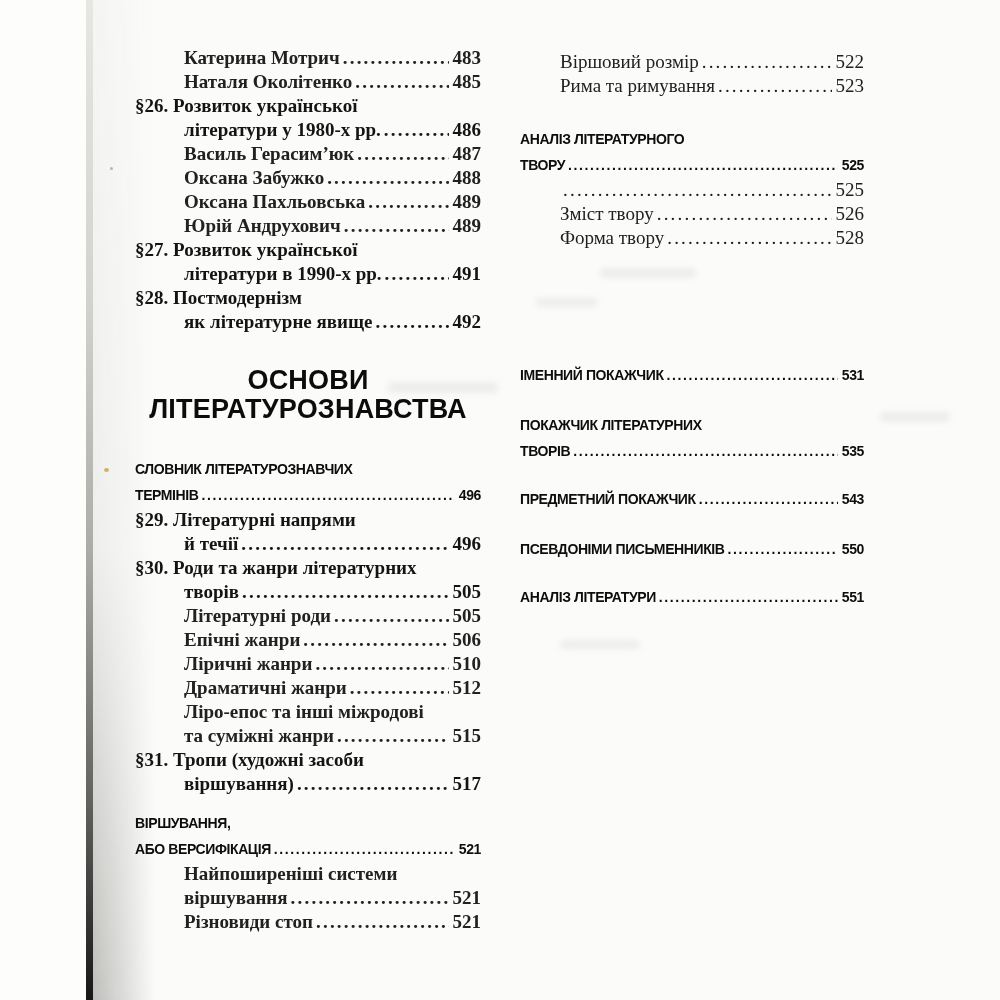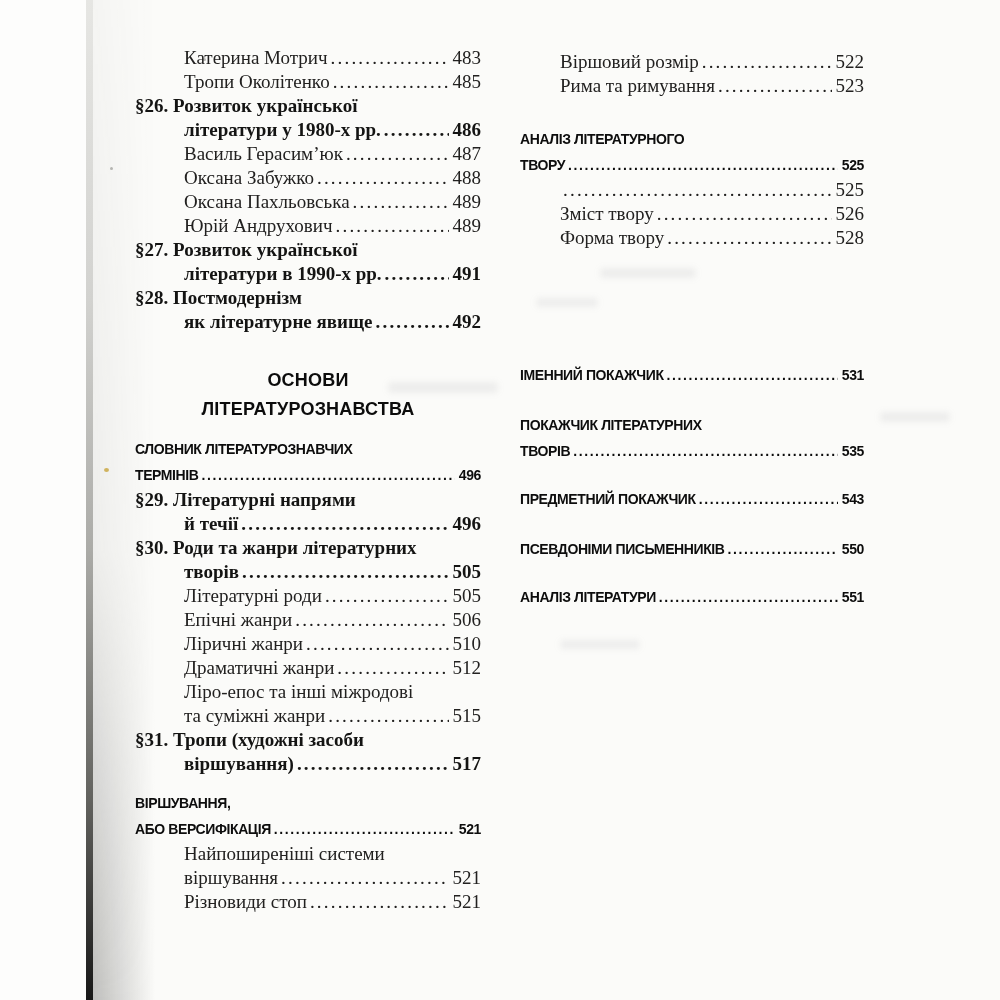--- a/index.html
+++ b/index.html
@@ -23,30 +23,30 @@
   #col-right{left:520px;width:344px;top:50px;}
   .entry{margin:0;}
   .line{display:flex;align-items:baseline;}
   .lbl{white-space:nowrap;}
   .dots{flex:1 1 auto;min-width:5px;overflow:hidden;white-space:nowrap;
     letter-spacing:2.2px;margin-left:3px;}
   .pg{margin-left:4px;flex:0 0 auto;}
   
   .sub .line,.para .line{font-size:19px;line-height:24px;color:#222120;}
   .para .line{font-weight:700;color:#141413;}
-  #col-left .line.indent{padding-left:49px;}
+  #col-left .line.indent{padding-left:49px;font-weight:bold;}
   #col-right .line.indent{padding-left:40px;}
   
   .heading .line{font-family:"Liberation Sans","DejaVu Sans",sans-serif;
     font-weight:700;font-size:14px;line-height:26px;letter-spacing:-0.4px;color:#0d0d0d;}
   .heading .dots{letter-spacing:1.6px;}
   
   .bigtitle{text-align:center;}
   .bigtitle .line{display:block;font-family:"Liberation Sans","DejaVu Sans",sans-serif;
-    font-weight:700;font-size:18px;line-height:29px;letter-spacing:.2px;color:#0c0c0c;}
+    font-weight:700;font-size:27px;line-height:29px;letter-spacing:.2px;color:#0c0c0c;}
   
   .bleed{position:absolute;background:rgba(120,122,130,.10);filter:blur(3px);border-radius:4px;}
   .speck-yellow{position:absolute;width:5px;height:4px;border-radius:50%;background:#c8a43a;opacity:.8;}
   .speck-gray{position:absolute;width:3px;height:3px;border-radius:50%;background:#9a9a96;opacity:.7;}
 </style>
 </head>
 <body>
 
 <div class="scan-margin"></div>
 <div class="page-edge"></div>
@@ -65,21 +65,21 @@
 <div id="col-left" class="col">
     <div class="entry sub">
       <div class="line indent">
         <span class="lbl">Катерина Мотрич</span>
         <span class="dots">..............................................................................................................</span>
         <span class="pg">483</span>
       </div>
     </div>
     <div class="entry sub">
       <div class="line indent">
-        <span class="lbl">Тропи Околітенко</span>
+        <span class="lbl">Наталя Околітенко</span>
         <span class="dots">..............................................................................................................</span>
         <span class="pg">485</span>
       </div>
     </div>
     <div class="entry para">
       <div class="line">
         <span class="lbl">§26. Розвиток української</span>
       </div>
       <div class="line indent">
         <span class="lbl">літератури у 1980-х рр.</span>
@@ -132,21 +132,21 @@
       <div class="line indent">
         <span class="lbl">як літературне явище</span>
         <span class="dots">..............................................................................................................</span>
         <span class="pg">492</span>
       </div>
     </div>
     <div class="entry bigtitle" style="margin-top: 32px;">
       <div class="line"><span class="lbl">ОСНОВИ</span></div>
       <div class="line"><span class="lbl">ЛІТЕРАТУРОЗНАВСТВА</span></div>
     </div>
-    <div class="entry heading" style="margin-top: 12px;">
+    <div class="entry heading" style="margin-top: 32px;">
       <div class="line">
         <span class="lbl">СЛОВНИК ЛІТЕРАТУРОЗНАВЧИХ</span>
       </div>
       <div class="line">
         <span class="lbl">ТЕРМІНІВ</span>
         <span class="dots">..............................................................................................................</span>
         <span class="pg">496</span>
       </div>
     </div>
     <div class="entry para">

